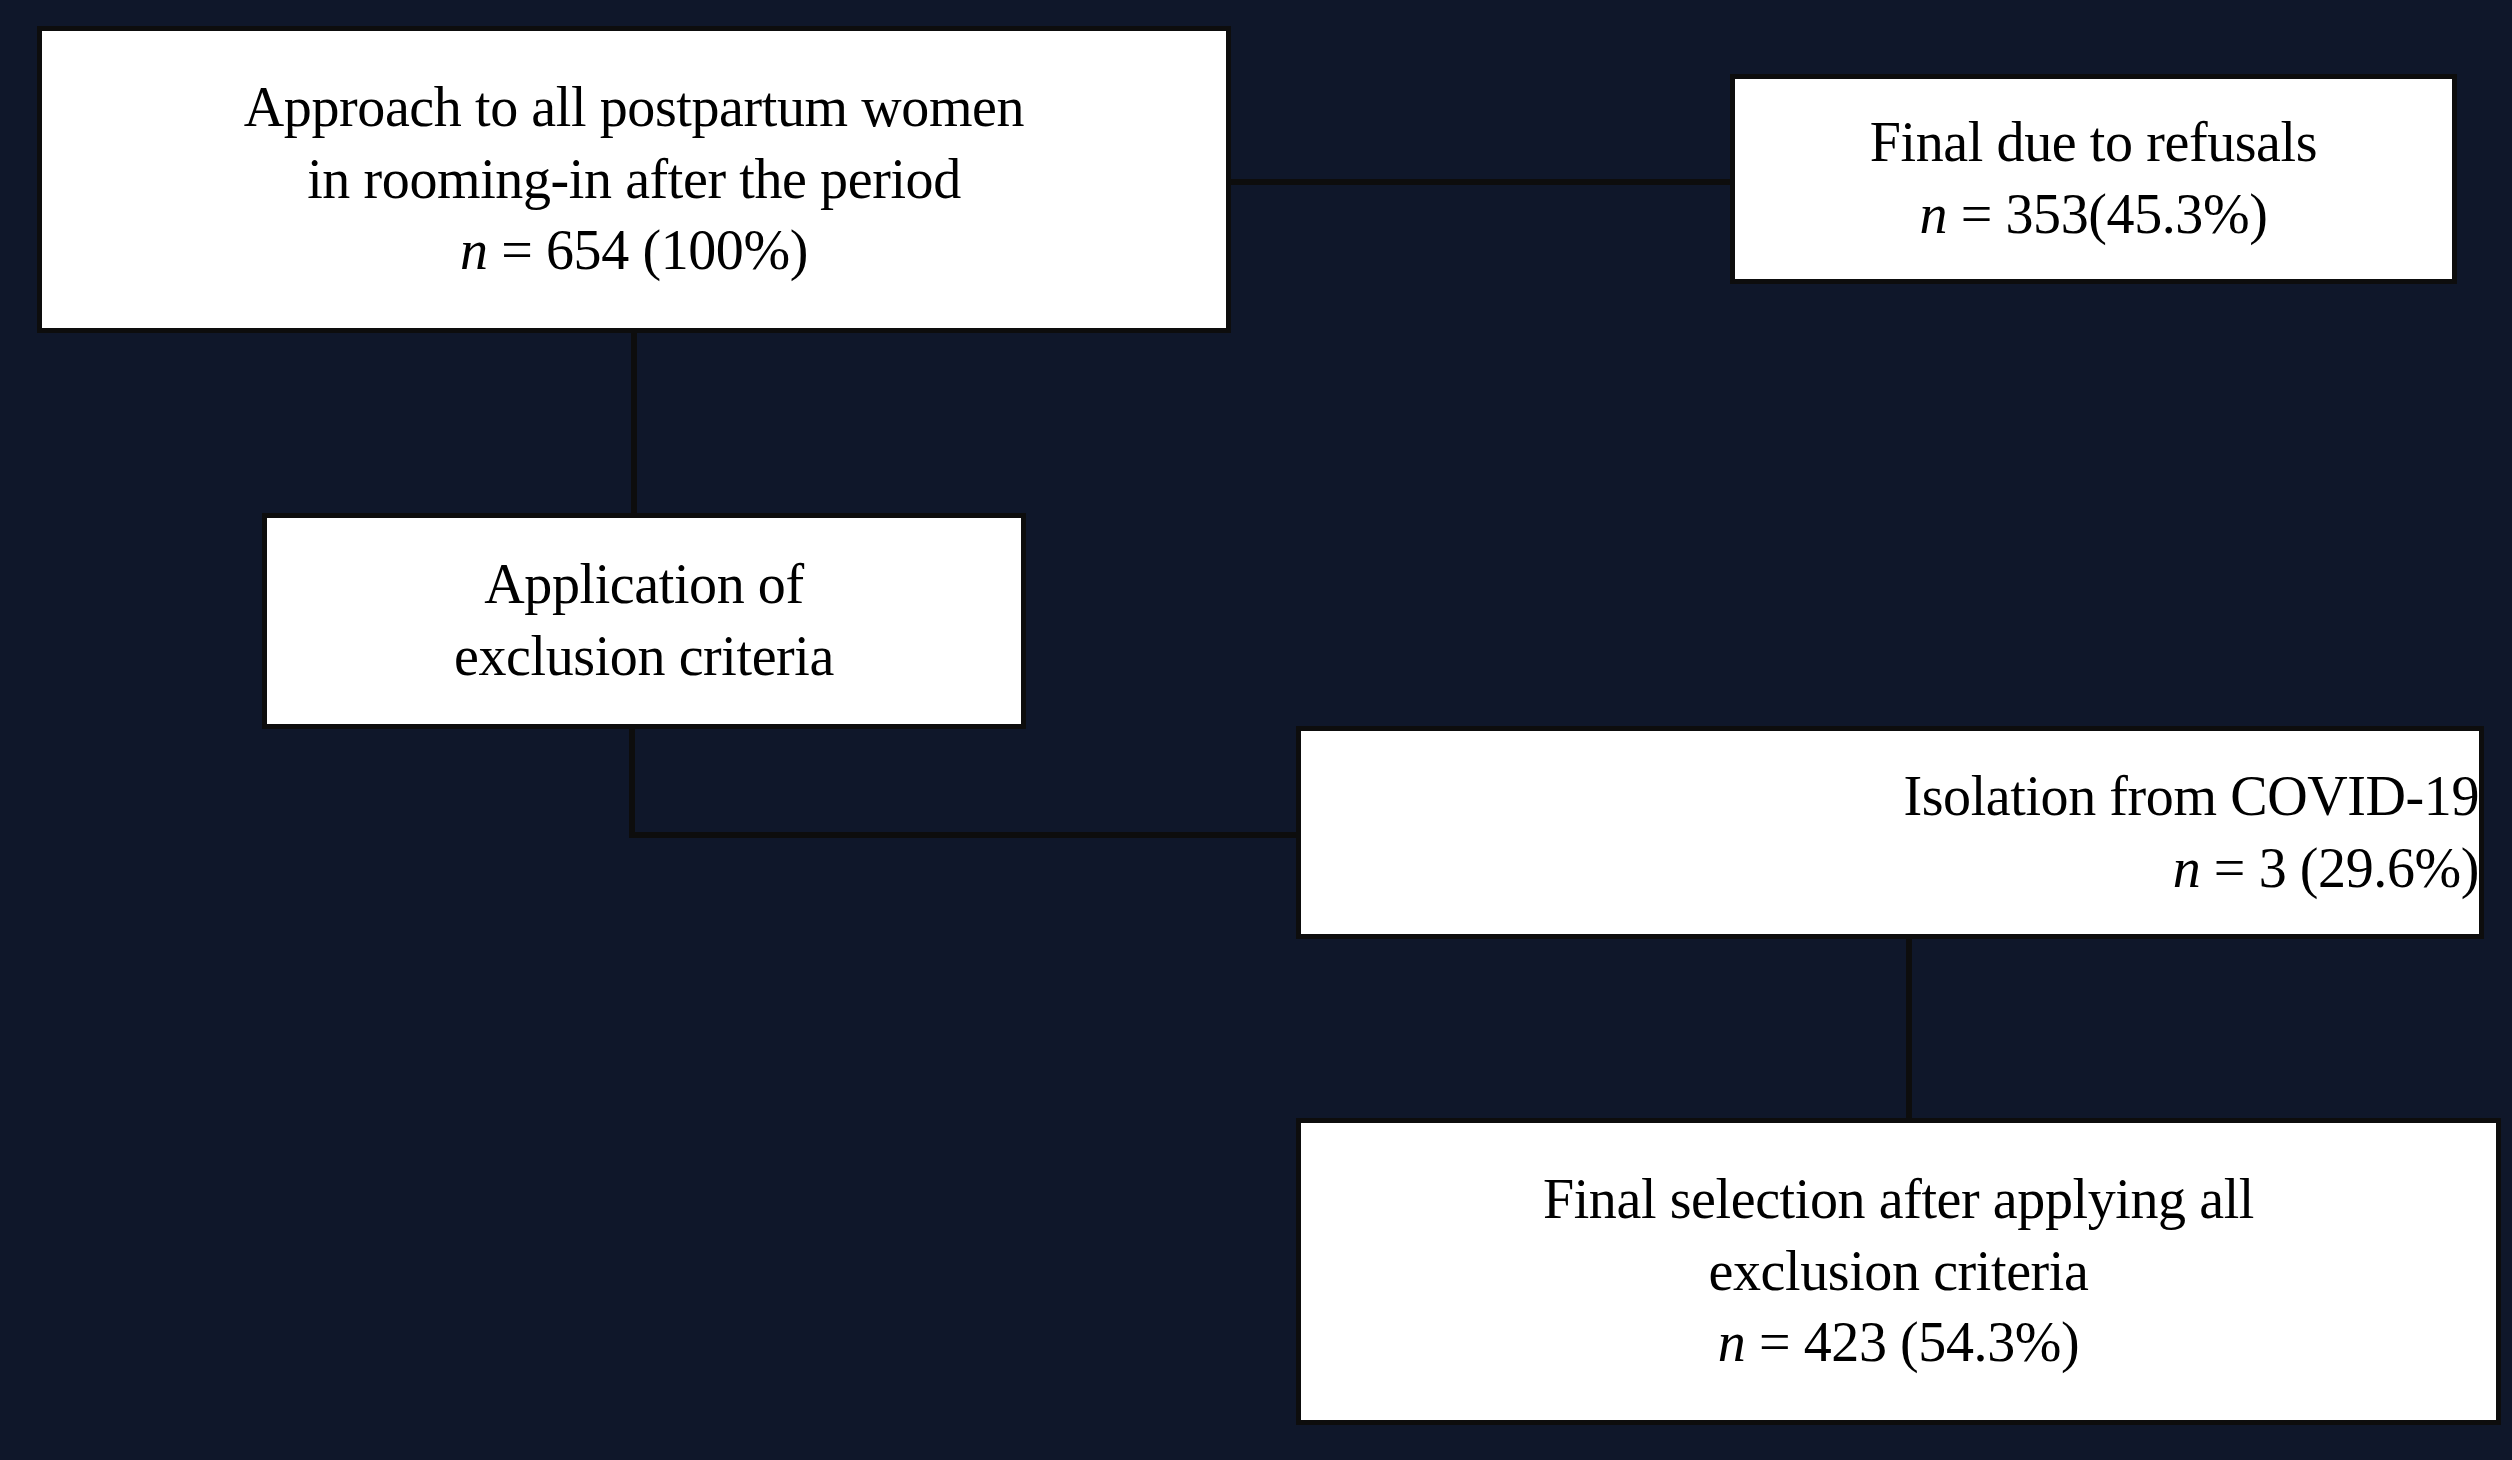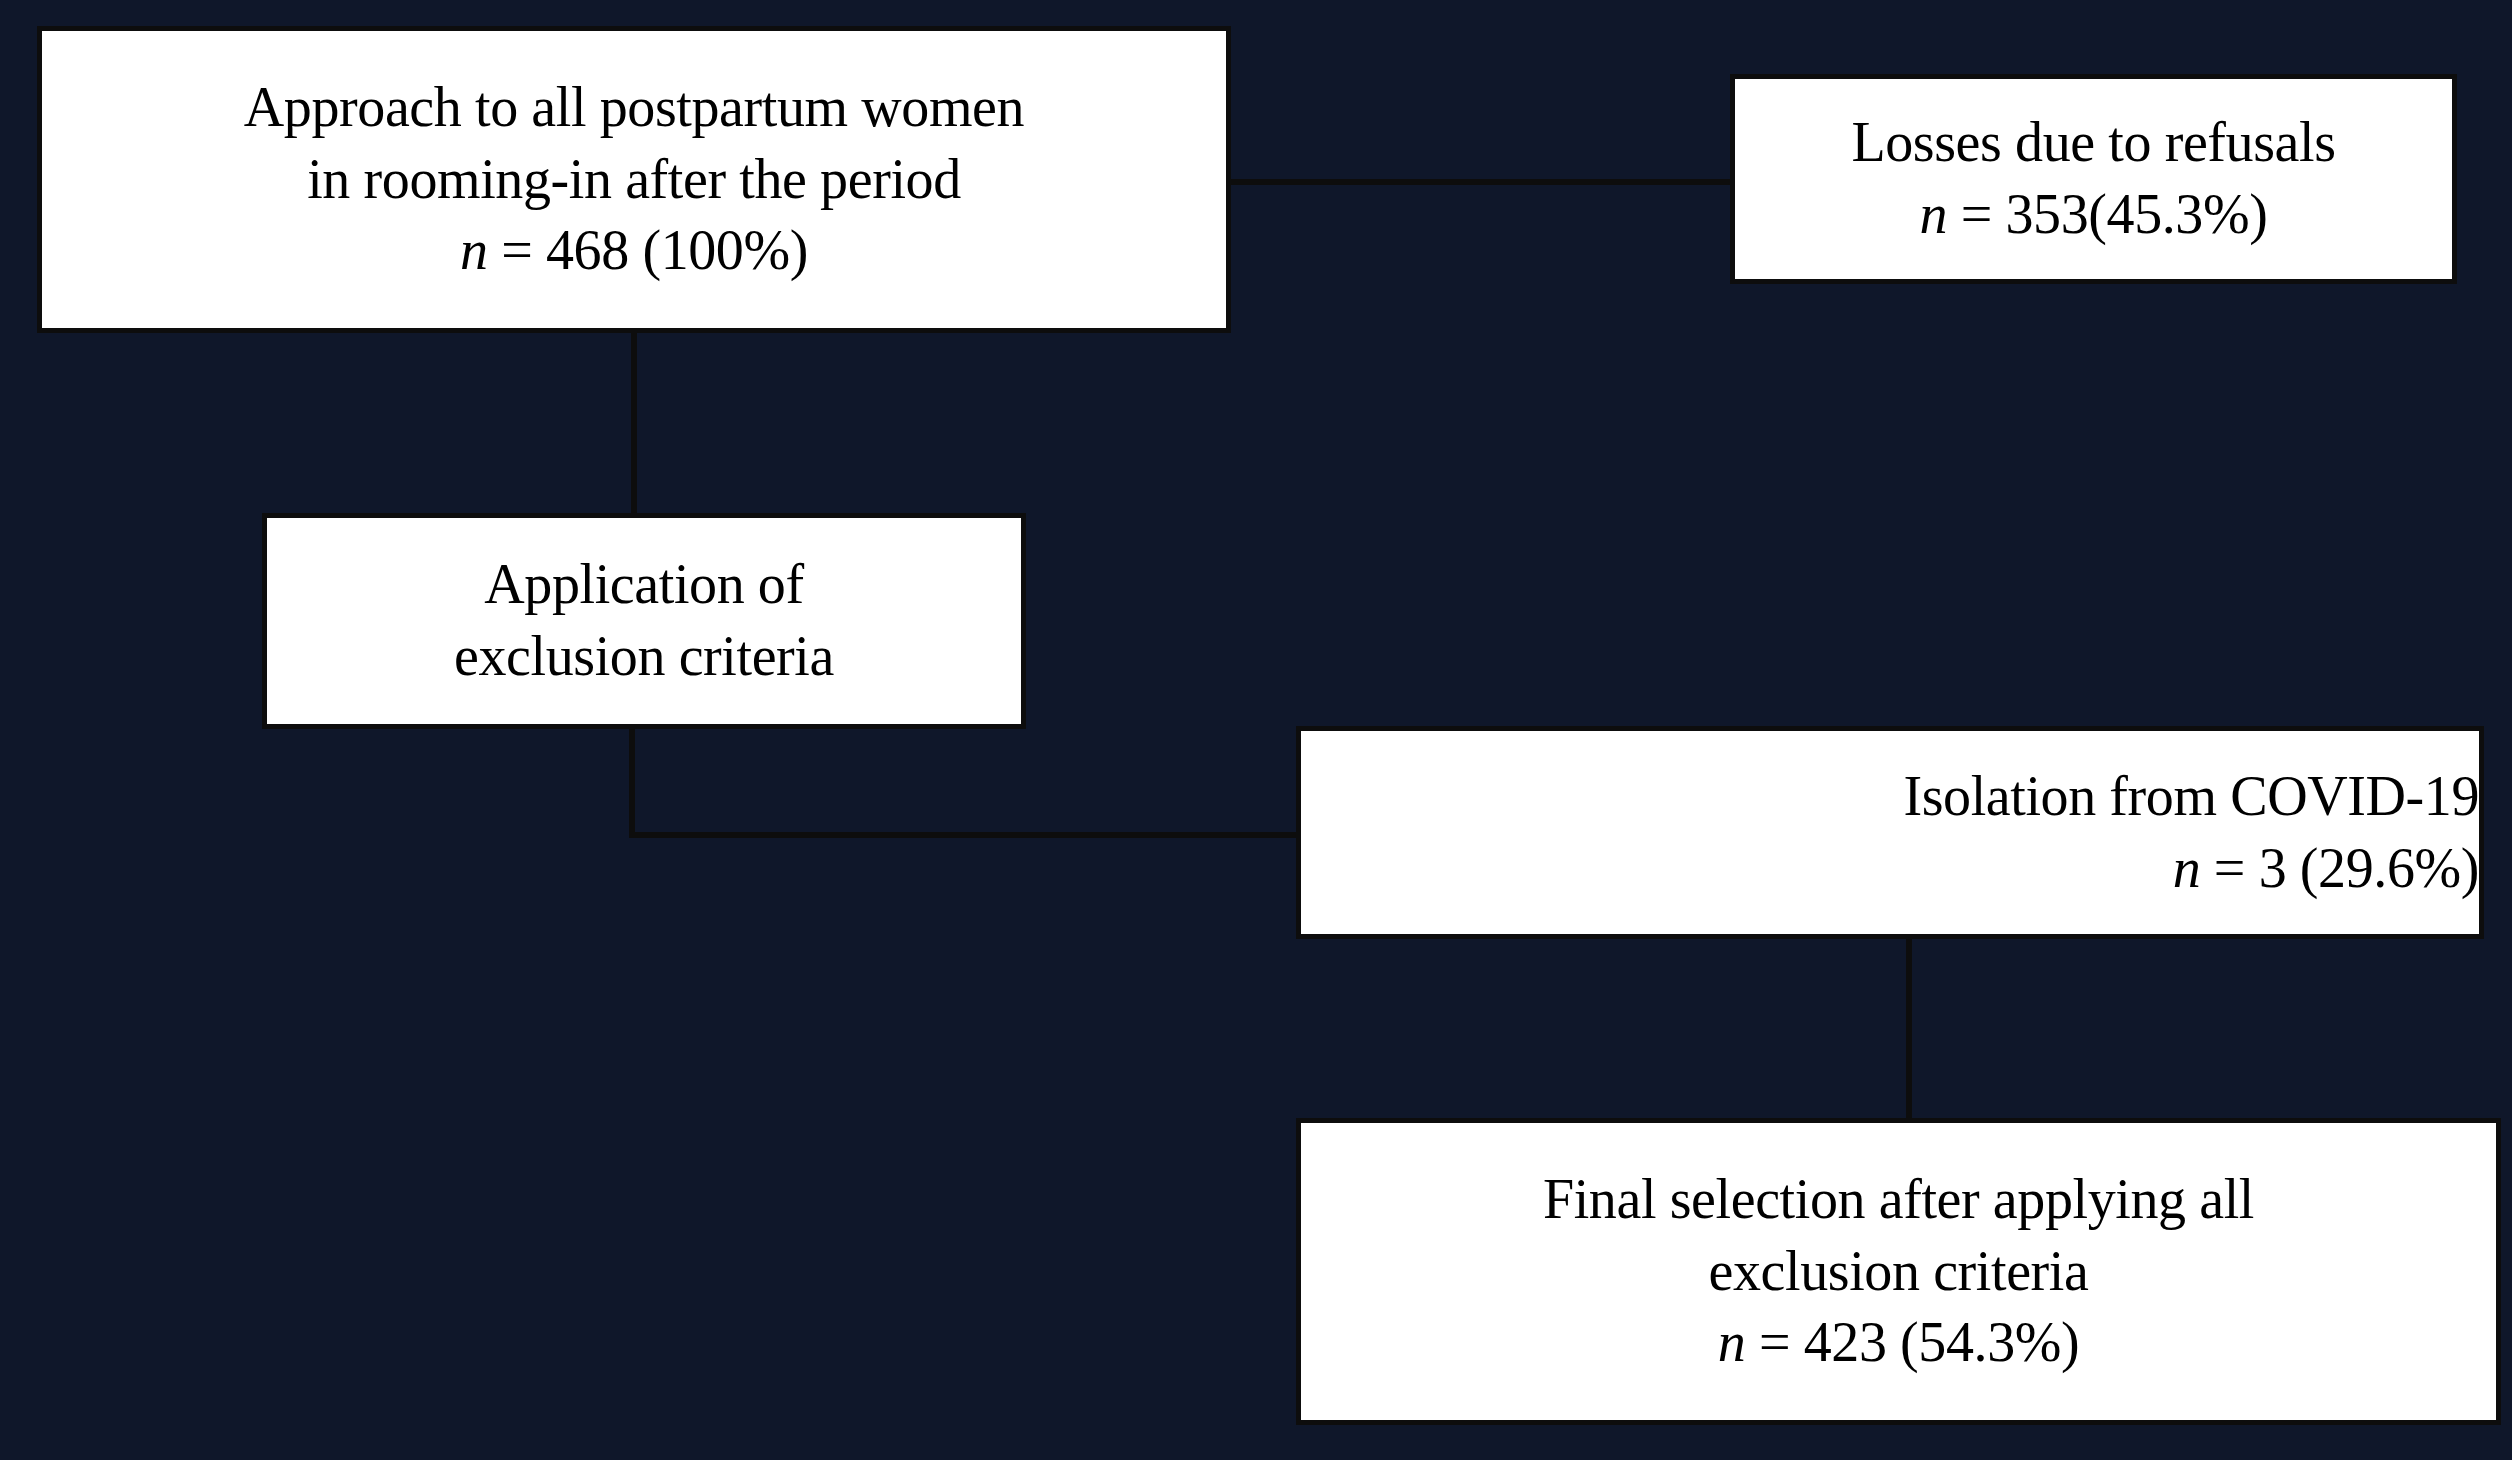--- a/index.html
+++ b/index.html
@@ -72,25 +72,25 @@
 
   <div class="connector h" id="conn-approach-losses"></div>
   <div class="connector v" id="conn-approach-exclusion"></div>
   <div class="connector v" id="conn-exclusion-down"></div>
   <div class="connector h" id="conn-exclusion-isolation"></div>
   <div class="connector v" id="conn-isolation-final"></div>
 
   <div class="node" id="node-approach">
     <span class="line">Approach to all postpartum women</span>
     <span class="line">in rooming-in after the period</span>
-    <span class="stat"><i>n</i><span> = 468 (100%)</span></span>
+    <span class="stat"><i>n</i><span> = 654 (100%)</span></span>
   </div>
 
   <div class="node" id="node-losses">
-    <span class="line">Losses due to refusals</span>
+    <span class="line">Final due to refusals</span>
     <span class="stat"><i>n</i><span> = 353(45.3%)</span></span>
   </div>
 
   <div class="node" id="node-exclusion">
     <span class="line">Application of</span>
     <span class="line">exclusion criteria</span>
   </div>
 
   <div class="node" id="node-isolation">
     <span class="line">Isolation from COVID-19</span>

